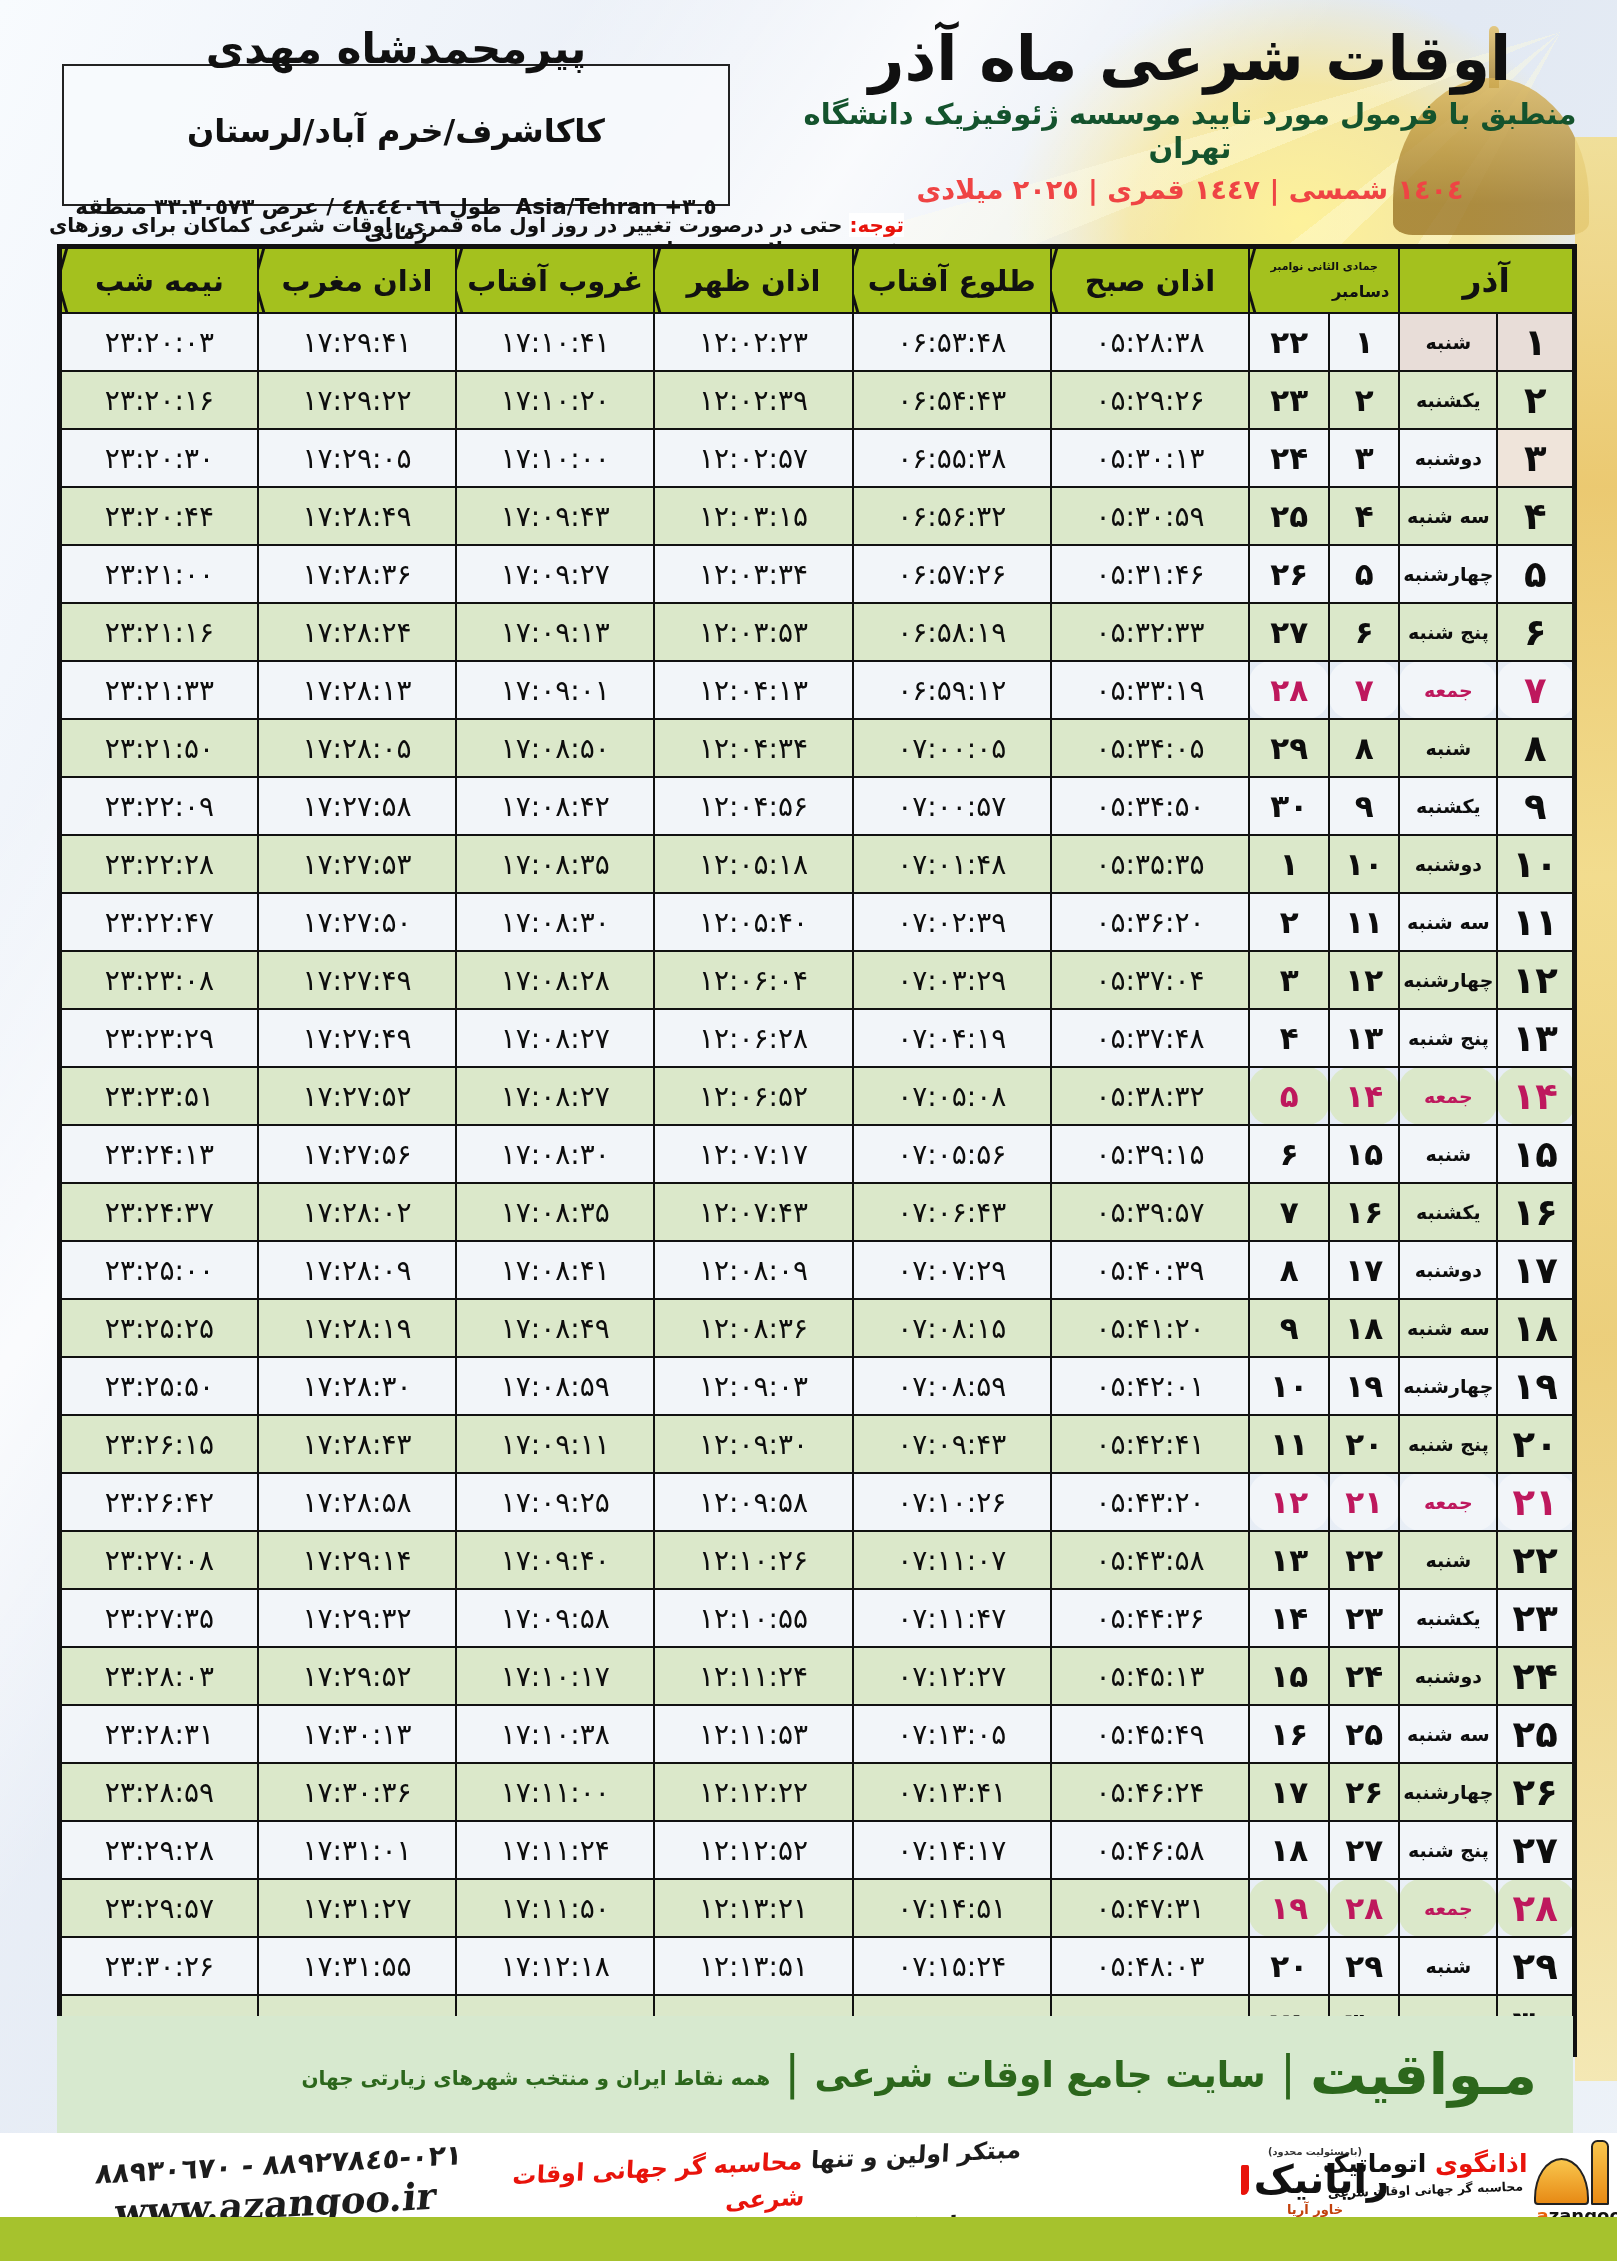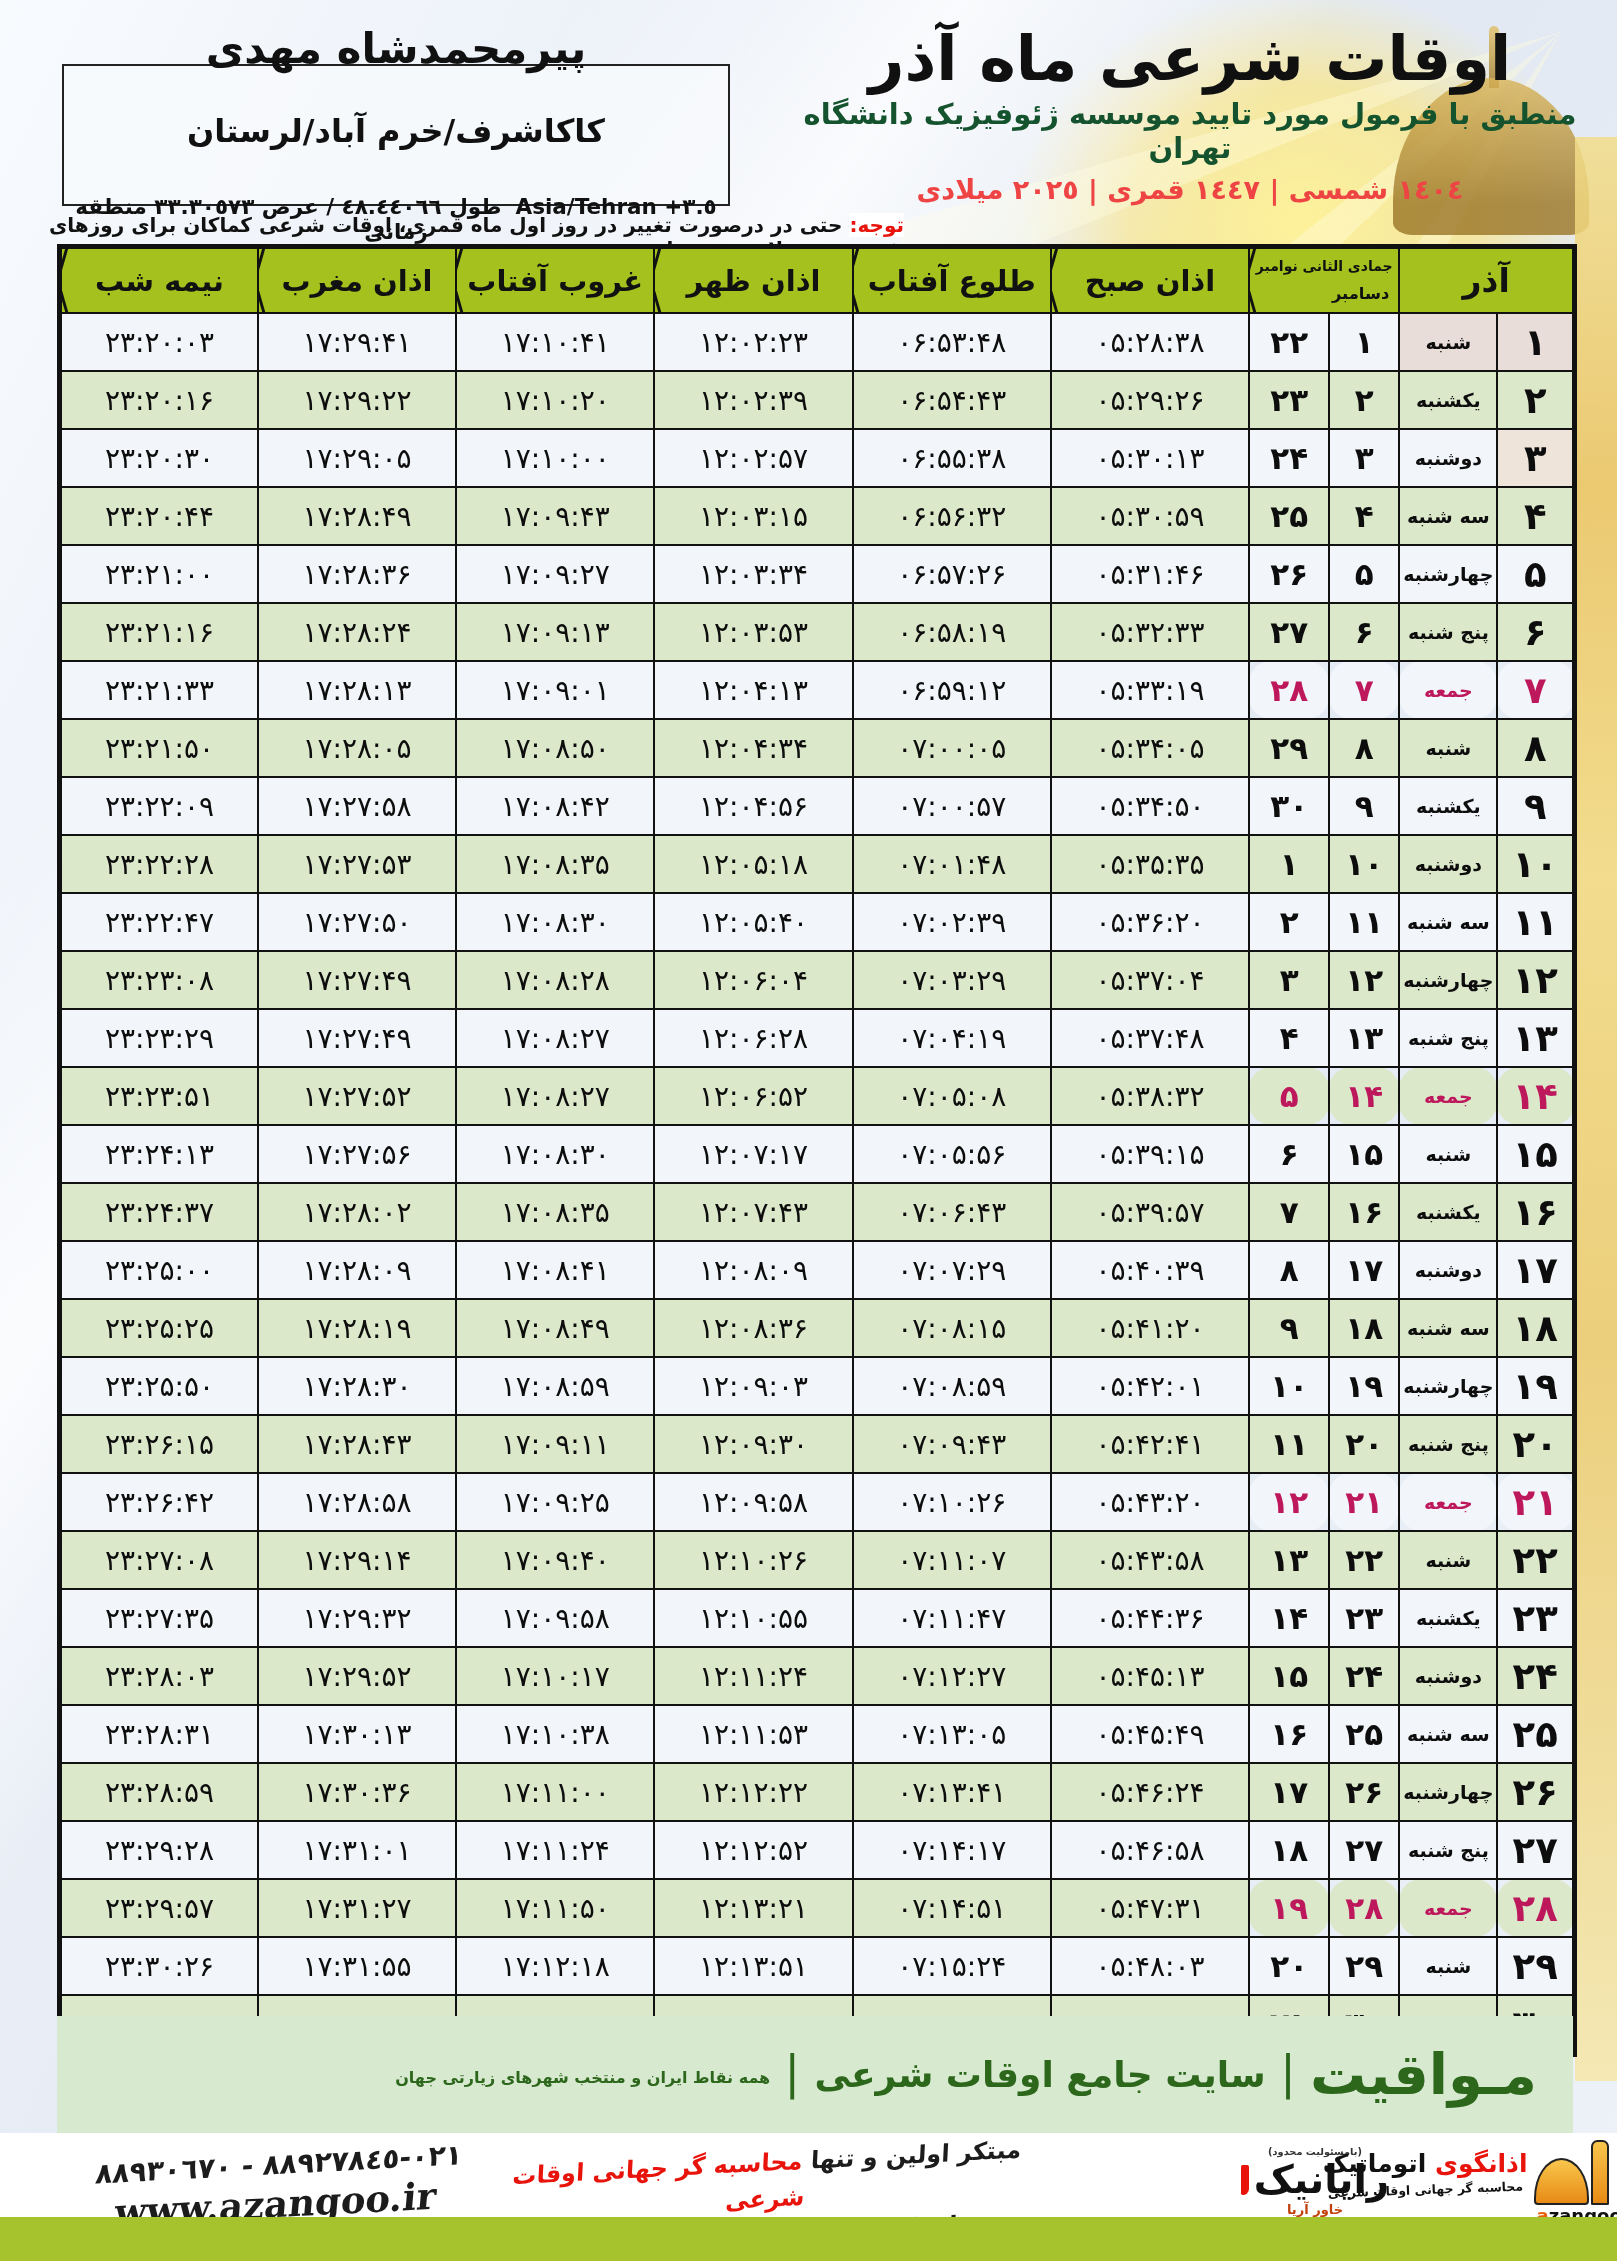--- a/index.html
+++ b/index.html
@@ -42,21 +42,21 @@
     font-size:20px;font-weight:700;color:#111;}
   .notice .notice-label{color:#e8130b;font-weight:900;background:#fff;}
 
   
   table.times{position:absolute;left:57px;top:244px;width:1520px;border-collapse:collapse;table-layout:fixed;
     direction:rtl;border:5.2px solid #111;}
   table.times th,table.times td{border:2px solid #111;padding:0;text-align:center;vertical-align:middle;overflow:hidden;}
   thead th{background:#a4c11e;height:63px;color:#111;font-weight:800;font-size:29px;position:relative;border-bottom:5.9px solid #111;}
   thead th.azar-h{font-size:33px;font-weight:700;}
   thead th.months-h{font-weight:700;}
-  .months-top{font-size:14px;line-height:1.2;}
+  .months-top{font-size:11px;line-height:1.2;}
   .months-bottom{font-size:16.3px;line-height:1.2;text-align:right;padding-right:9px;margin-top:9px;}
   
   thead th:not(:first-child)::before,thead th:not(:first-child)::after{
     content:"";position:absolute;left:-1.3px;width:2.6px;height:55%;background:#111;}
   thead th:not(:first-child)::before{top:-2.6px;transform:skewX(-16deg);}
   thead th:not(:first-child)::after{bottom:-2.6px;transform:skewX(16deg);}
 
   tbody td{height:56px;color:#0d0d0d;background:#f2f5f9;}
   tbody tr:nth-child(even) td{background:#dbe8ca;}
   tbody tr:nth-child(1) td.azar,tbody tr:nth-child(1) td.weekday{background:#e8ddd8;}
@@ -66,21 +66,21 @@
   td.weekday{font-size:19px;font-weight:600;}
   td.azar{font-size:37px;font-weight:900;}
   tr.friday td.azar,tr.friday td.weekday,tr.friday td.num{color:#be185d;border-radius:22px;}
 
   
   .banner{position:absolute;left:57px;top:2016px;width:1516px;height:117px;background:#d7e9cf;
     direction:rtl;display:flex;align-items:center;padding:0 36px;box-sizing:border-box;color:#2c671c;}
   .brand{font-size:56px;font-weight:900;}
   .b-sep{font-size:46px;font-weight:400;margin:0 14.4px;position:relative;top:-2.6px;}
   .b-tag1{font-size:36px;font-weight:900;}
-  .b-tag2{font-size:16px;font-weight:700;margin-top:6.5px;}
+  .b-tag2{font-size:20px;font-weight:700;margin-top:6.5px;}
   .b-url{font-size:69px;font-weight:800;margin-right:auto;direction:ltr;letter-spacing:-1.3px;}
 
   
   .footer-band{position:absolute;left:0;top:2133px;width:1618px;height:84px;background:#ffffff;}
   .bottom-bar{position:absolute;left:0;top:2217px;width:1618px;height:44px;background:#a6c22d;}
 
   .f-contact{position:absolute;left:75px;top:2148px;width:404px;text-align:center;transform:rotate(-3deg) skewX(-8deg);}
   .f-phones{font-size:28px;font-weight:800;color:#1c1c1c;direction:ltr;}
   .f-web{font-size:37px;font-weight:600;color:#1c1c1c;font-family:"DejaVu Serif",serif;margin-top:1.3px;}
 

